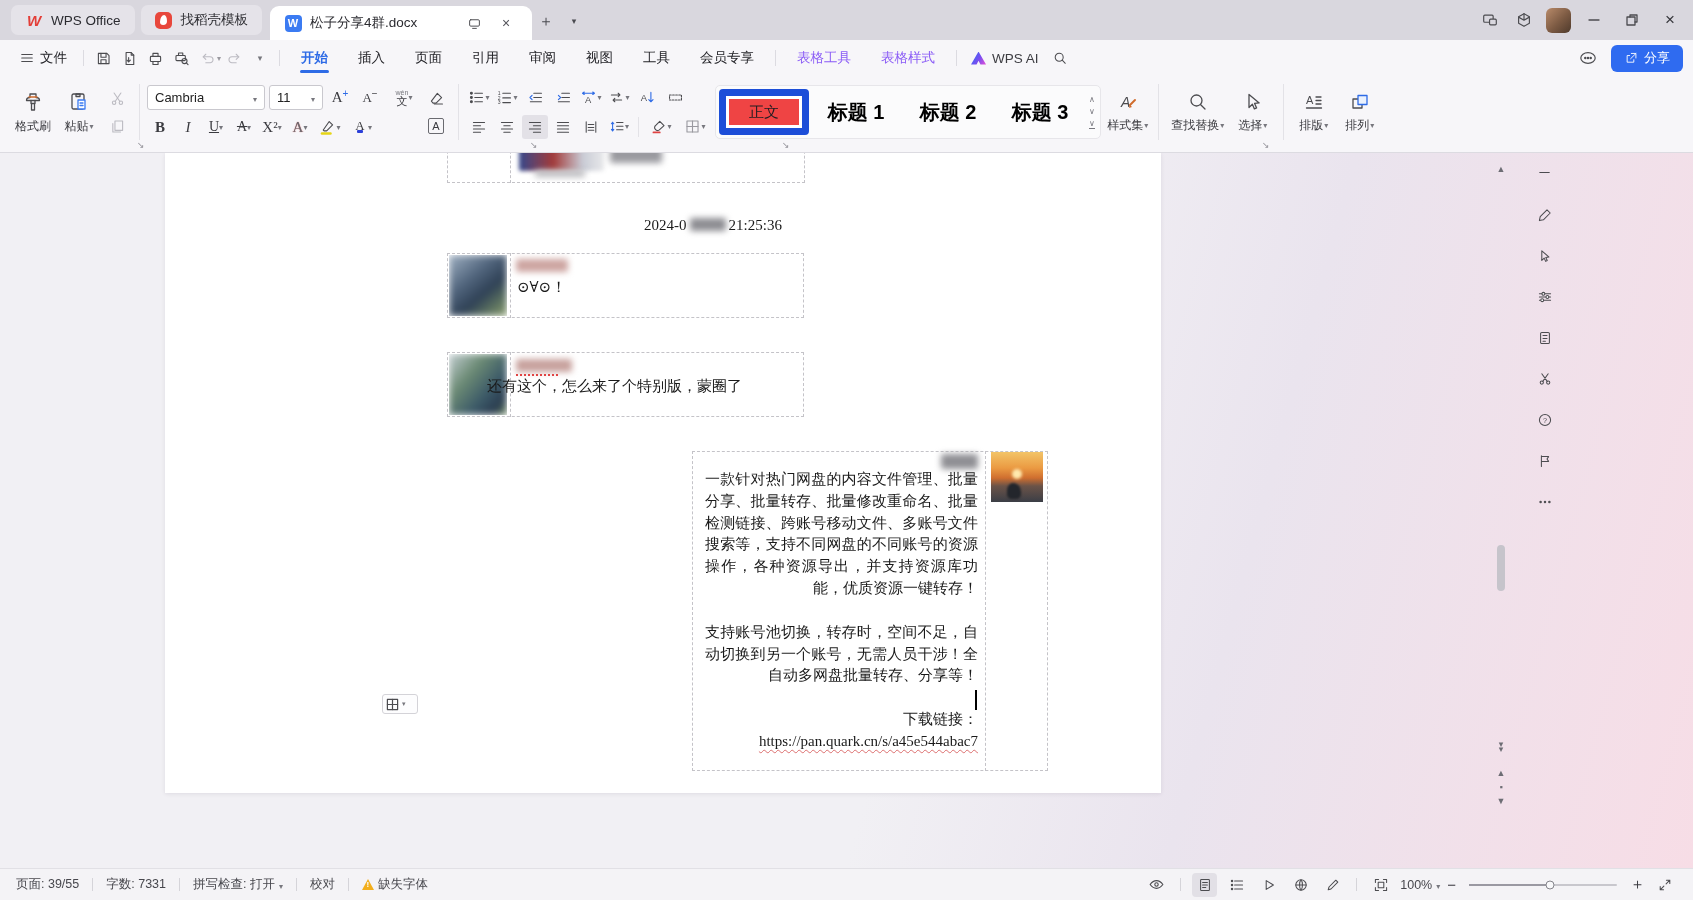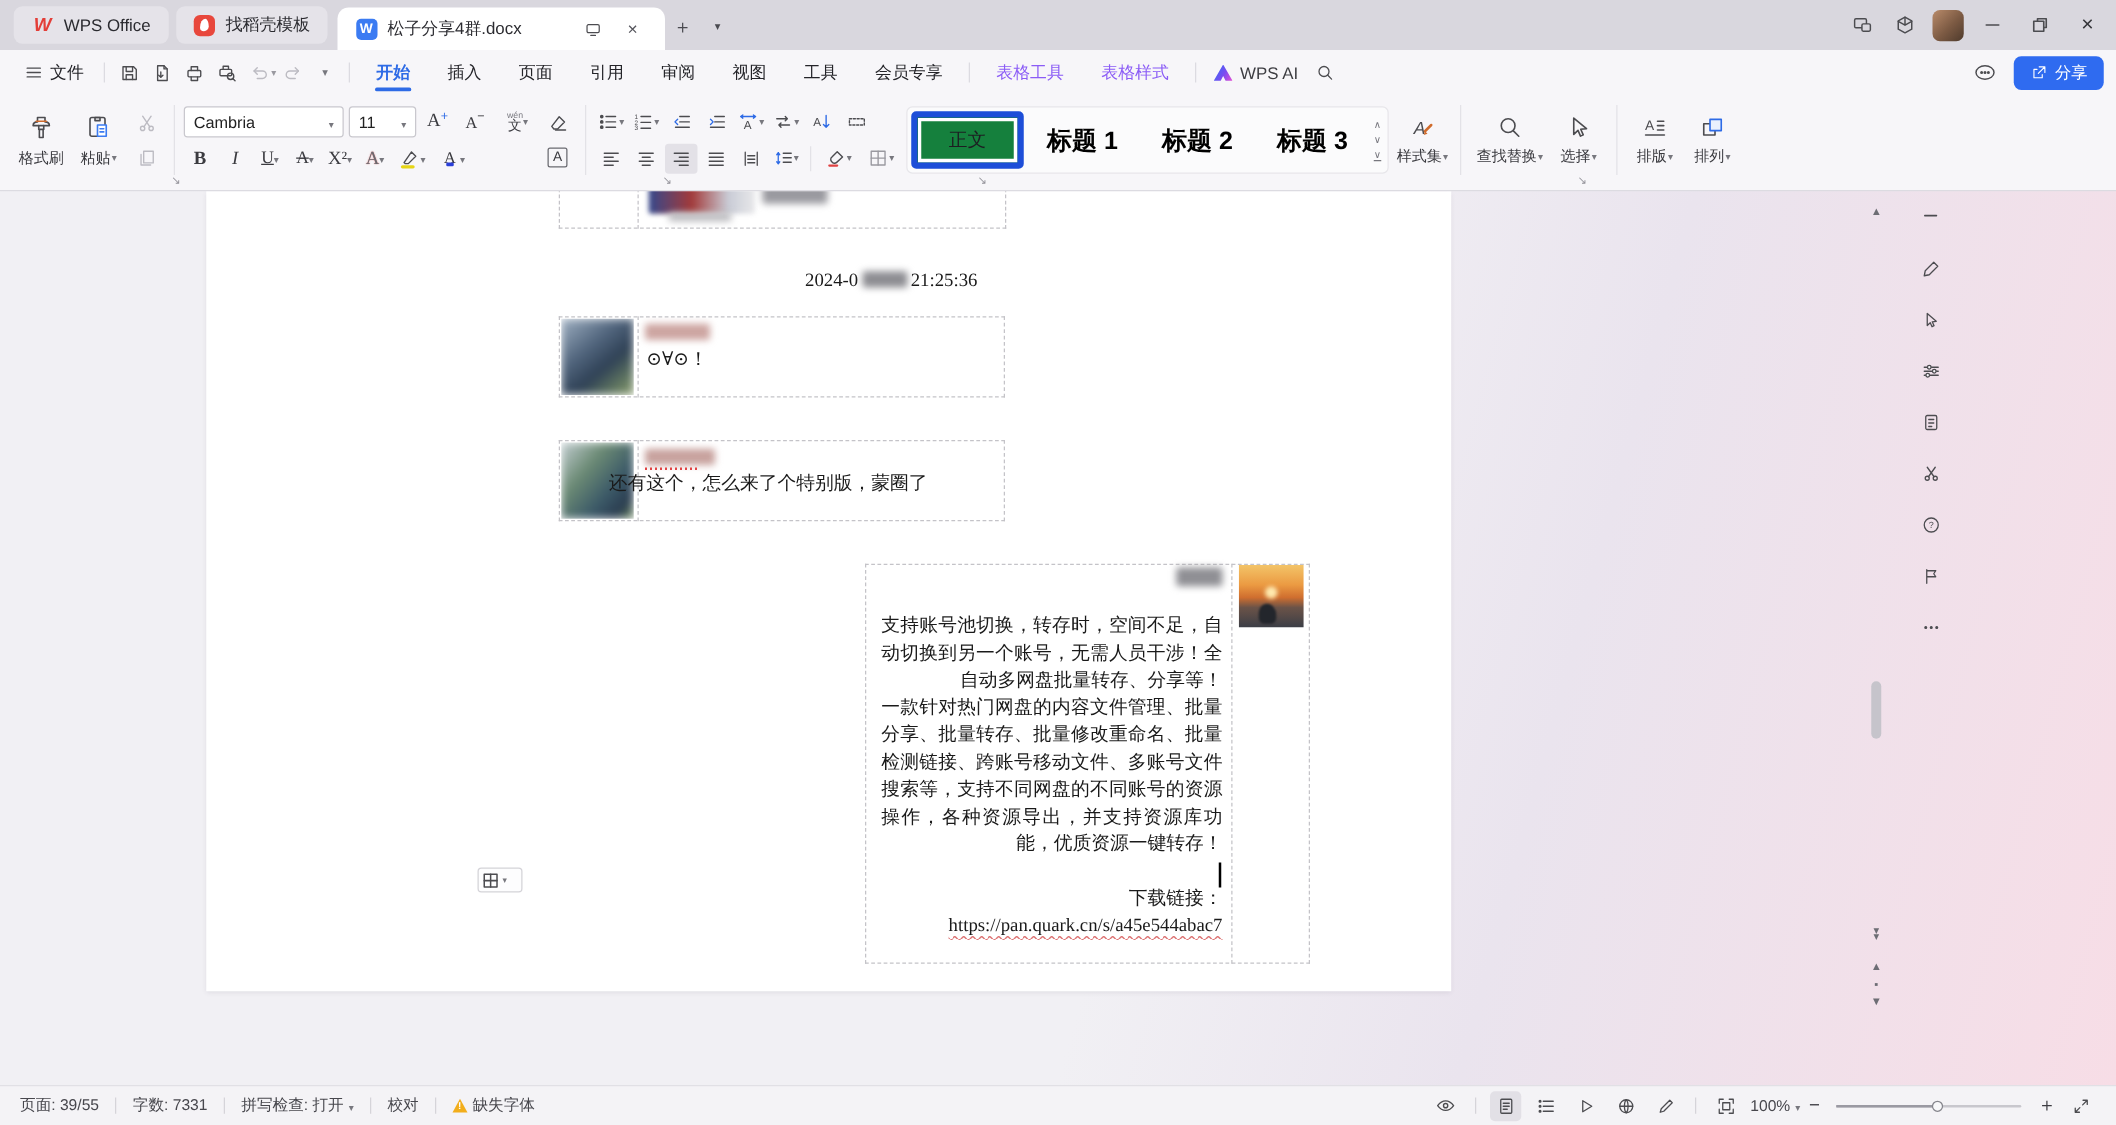--- a/index.html
+++ b/index.html
@@ -45,21 +45,21 @@
 .minicol{display:flex;flex-direction:column;gap:4px;margin:0 2px}
 .sm{width:26px;height:24px;display:flex;align-items:center;justify-content:center;border-radius:3px;flex:none;font-size:13px;color:#3b3b40;position:relative}
 .sm.on{background:#e3e1e7}
 .colgrid{display:flex;flex-direction:column;gap:5px}
 .row{display:flex;align-items:center;gap:2px}
 .combo{height:25px;border:1px solid #c9c8ce;border-radius:3px;background:#fff;display:flex;align-items:center;justify-content:space-between;padding:0 7px;font-size:13px;color:#222;gap:6px}
 .fx{font-family:"Liberation Serif",serif}
 .ubar{position:absolute;left:5px;right:5px;bottom:3px;height:3px;border-radius:1px}
 .gal{display:flex;align-items:center;gap:2px;background:#fbfbfc;border:1px solid #e7e6ea;border-radius:5px;padding:3px;margin:0 4px;flex:none}
 .stylebox{width:90px;height:46px;display:flex;align-items:center;justify-content:center;font-size:15px;border-radius:4px;color:#1d1d22}
-.stylebox.sel{background:#15803d;border:5px solid #1d4ed8;box-shadow:0 0 0 3px #fff inset}
+.stylebox.sel{background:#ef4444;border:7px solid #1d4ed8;box-shadow:0 0 0 3px #fff inset}
 .stylebox.h{color:#000000;font-weight:bold;font-size:20px}
 .galscroll{display:flex;flex-direction:column;justify-content:center;gap:3px;font-size:8px;color:#77777e;padding:0 2px}
 .launch{position:absolute;bottom:2px;font-size:9px;color:#94939a}
 
 .workspace{position:absolute;top:153px;left:0;right:0;bottom:32px;overflow:hidden;background:linear-gradient(105deg,#f1f0f4 0%,#f1f0f4 55%,#eae4ee 72%,#f7dde6 100%)}
 .page{position:absolute;left:165px;top:0;width:996px;height:640px;background:#fff;box-shadow:0 1px 4px rgba(60,50,80,.10)}
 .doc{font-family:"Liberation Serif","DejaVu Serif",serif;color:#1a1a1a;font-size:15px}
 .dash{position:absolute;border:1px dashed #c4c3c8}
 .dashv{position:absolute;border-left:1px dashed #c4c3c8;width:0}
 .blur{filter:blur(3px);border-radius:2px;position:absolute}
@@ -270,21 +270,21 @@
       <svg class="ic dis" width="17" height="17" viewBox="0 0 20 20">
           <rect x="7" y="3.5" width="9" height="11"></rect>
           <path d="M4.5 6.5v10h9"></path>
         </svg>
     </span>
   </div>
   <span class="vdiv"></span>
 
   <div class="colgrid">
     <div class="row" style="gap:4px">
-      <div class="combo" style="width:128px">
+      <div class="combo" style="width:118px">
         <span>Cambria</span>
           <span class="cv"></span>
       </div>
       <div class="combo" style="width:54px">
         <span>11</span>
           <span class="cv"></span>
       </div>
       <span class="sm">
           <span class="fx" style="font-size:15px">A</span>
           <span style="color:#2e6be6;font-size:10px;margin-top:-8px">+</span>
@@ -545,22 +545,22 @@
   <div class="dash" style="left:692px;top:298px;width:356px;height:320px"></div>
   <div class="dashv" style="left:985px;top:298px;height:320px"></div>
   <div class="blur" style="left:941px;top:301px;width:37px;height:15px;background:#8f8f94"></div>
   <div class="avatarimg" style="left:991px;top:299px;width:52px;height:50px">
     <div style="width:100%;height:100%;background:linear-gradient(#f3c468 0%,#eb9a42 32%,#cf6e2f 52%,#6b5348 68%,#3b3e46 100%);position:relative">
       <span style="position:absolute;left:50%;top:34%;width:10px;height:10px;margin-left:-5px;border-radius:50%;background:#ffe9ae;filter:blur(1.5px)"></span>
       <span style="position:absolute;left:30%;bottom:6%;width:14px;height:16px;border-radius:45% 55% 30% 30%;background:#23262c;filter:blur(1px)"></span>
     </div>
   </div>
   <div class="doc" style="position:absolute;left:705px;top:316px;width:273px;line-height:21.8px;text-align:justify;text-align-last:right">
+    <p>一款针对热门网盘的内容文件管理、批量分享、批量转存、批量修改重命名、批量检测链接、跨账号移动文件、多账号文件搜索等，支持不同网盘的不同账号的资源操作，各种资源导出，并支持资源库功能，优质资源一键转存！</p>
     <p style="margin-top:22px">支持账号池切换，转存时，空间不足，自动切换到另一个账号，无需人员干涉！全自动多网盘批量转存、分享等！</p>
-    <p>一款针对热门网盘的内容文件管理、批量分享、批量转存、批量修改重命名、批量检测链接、跨账号移动文件、多账号文件搜索等，支持不同网盘的不同账号的资源操作，各种资源导出，并支持资源库功能，优质资源一键转存！</p>
     <p style="margin-top:22px">下载链接：</p>
     <p style="text-decoration:underline wavy rgba(210,70,70,.75) 1px;text-underline-offset:3px">https://pan.quark.cn/s/a45e544abac7</p>
   </div>
   <div class="caret" style="left:975px;top:537px;height:20px"></div>
 
   <div style="position:absolute;left:382px;top:541px;width:36px;height:20px;display:flex;align-items:center;gap:3px;padding:0 3px;background:#fdfdfe;border:1px solid #d4d3d8;border-radius:3px">
     <svg class="ic" width="13" height="13" viewBox="0 0 14 14">
         <rect x="1.5" y="1.5" width="11" height="11"></rect>
         <path d="M7 1.5v11M1.5 7h11"></path>
       </svg>

